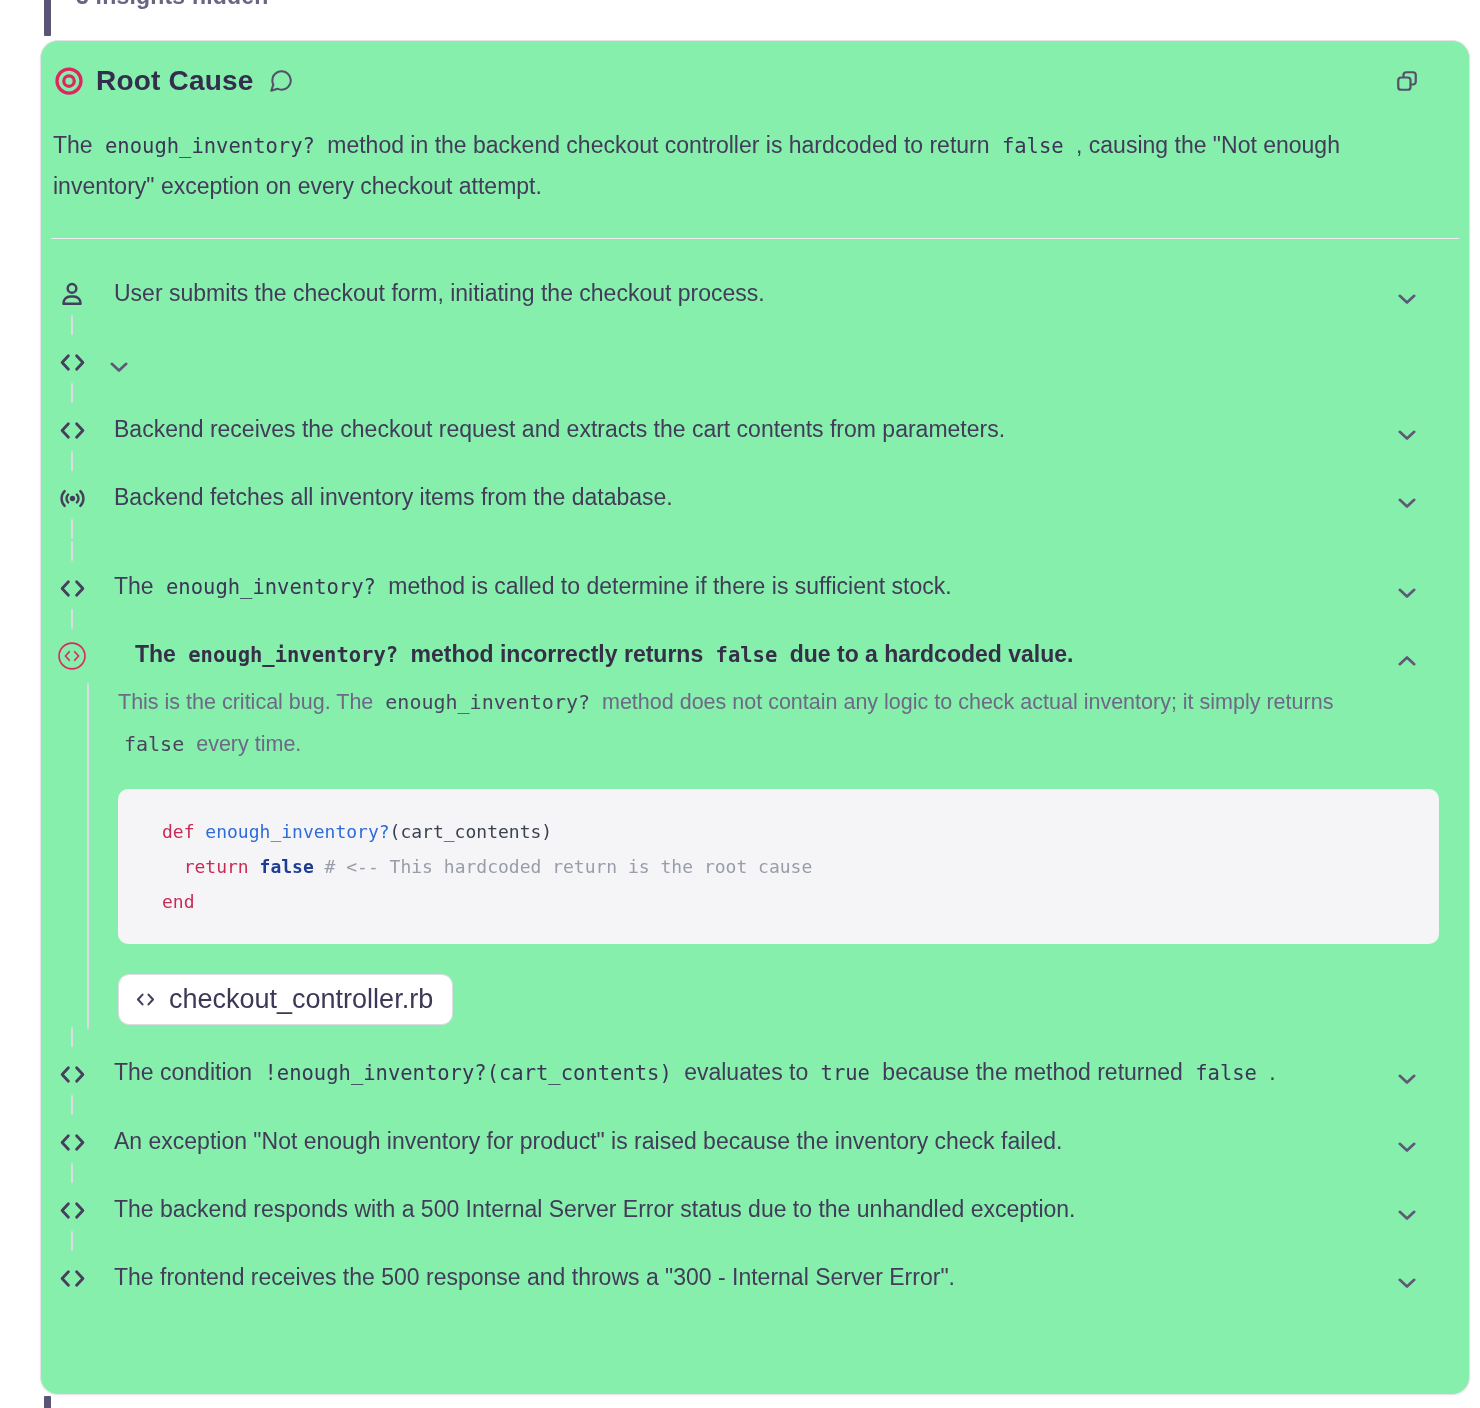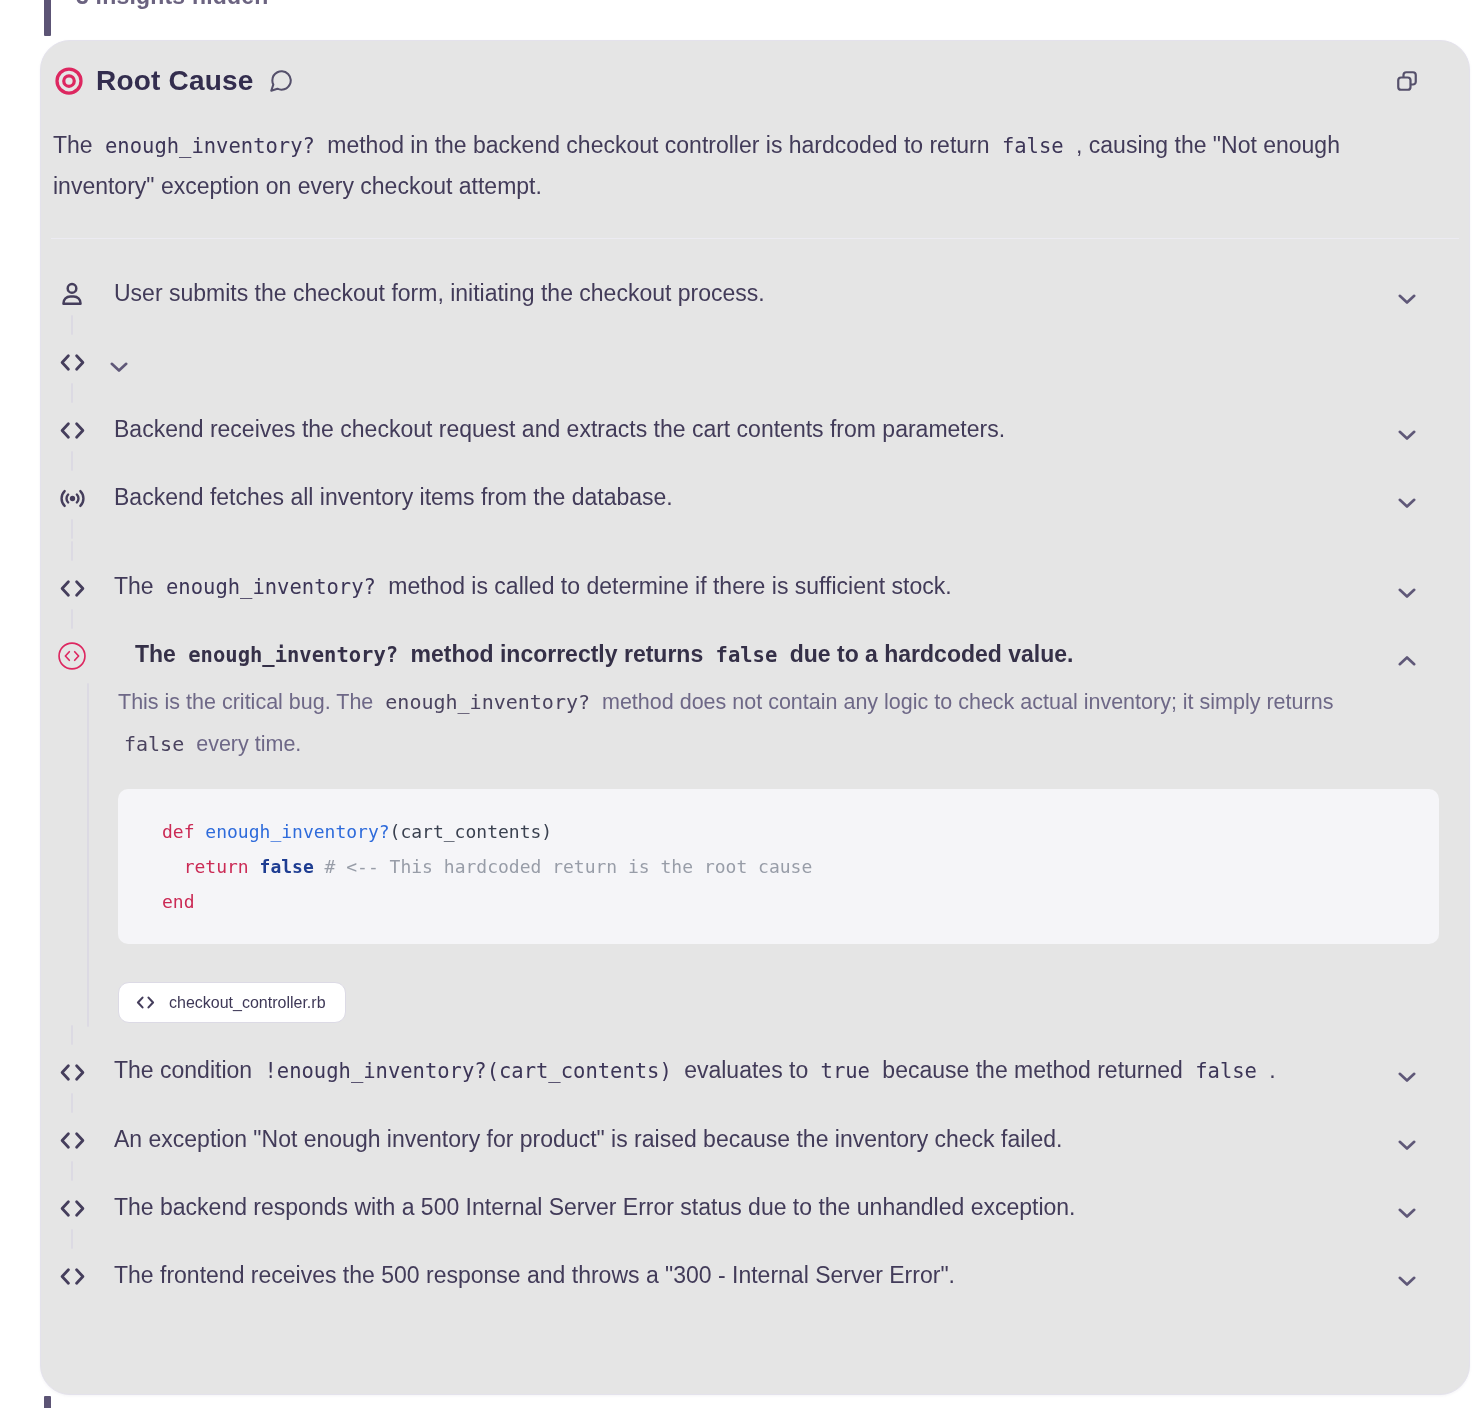--- a/index.html
+++ b/index.html
@@ -13,21 +13,21 @@
   }
   .accent-bar { position:absolute; left:44px; width:7px; background:#5c5475; border-radius:1px; }
   .accent-bar.top { top:-6px; height:42px; }
   .accent-bar.bottom { top:1396px; height:20px; }
   .hidden-note {
     position:absolute; left:76px; top:-17px;
     font-size:23px; font-weight:700; color:#6b6380; letter-spacing:.2px;
   }
   .card {
     position:absolute; left:40px; top:40px; width:1430px; height:1355px;
-    background:#e5e5e5; border:1.5px solid #e4e2ec; border-radius:30px;
+    background:#86efac; border:1.5px solid #e4e2ec; border-radius:18px;
     box-shadow:0 1px 3px rgba(40,35,70,.05);
     overflow:hidden;
   }
   .card-header { display:flex; align-items:center; margin:24px 48px 0 13px; }
   .card-title { font-size:28px; font-weight:800; color:#332d4e; margin:0 14px 0 12px; letter-spacing:.2px; }
   .icon { display:inline-flex; align-items:center; justify-content:center; }
   .icon.target { color:#dd2760; }
   .icon.chat { color:#55506b; cursor:pointer; }
   .copy-btn { margin-left:auto; background:none; border:none; color:#55506b; cursor:pointer; display:flex; }
   .description { margin:28px 46px 0 12px; max-width:1320px; font-size:23px; line-height:40px; color:#423b59; }
@@ -54,23 +54,23 @@
     padding:25px 16px 25px 44px;
     font-family:"DejaVu Sans Mono", monospace; font-size:18px; line-height:35px;
     color:#3a4150; white-space:pre;
   }
   .tok-kw { color:#cb2a55; }
   .tok-fn { color:#2e6bdb; }
   .tok-bool { color:#1e3d92; font-weight:600; }
   .tok-comment { color:#989da8; }
   .tok-plain { color:#3a4150; }
   .file-chip {
-    display:inline-flex; align-items:center; gap:13px; margin-top:38px;
+    display:inline-flex; align-items:center; gap:13px; margin-top:30px;
     border:1.5px solid #dcdae5; border-radius:11px; background:#fff;
-    padding:9px 19px 9px 16px; font-size:16px; color:#3e3857; cursor:pointer;
+    padding:9px 19px 9px 16px; font-size:27px; color:#3e3857; cursor:pointer;
   }
   .file-chip .icon { color:#453e5c; }
 </style>
 </head>
 <body>
 
 <div class="accent-bar top"></div>
 <div class="hidden-note">3 insights hidden</div>
 <div class="accent-bar bottom"></div>
 

